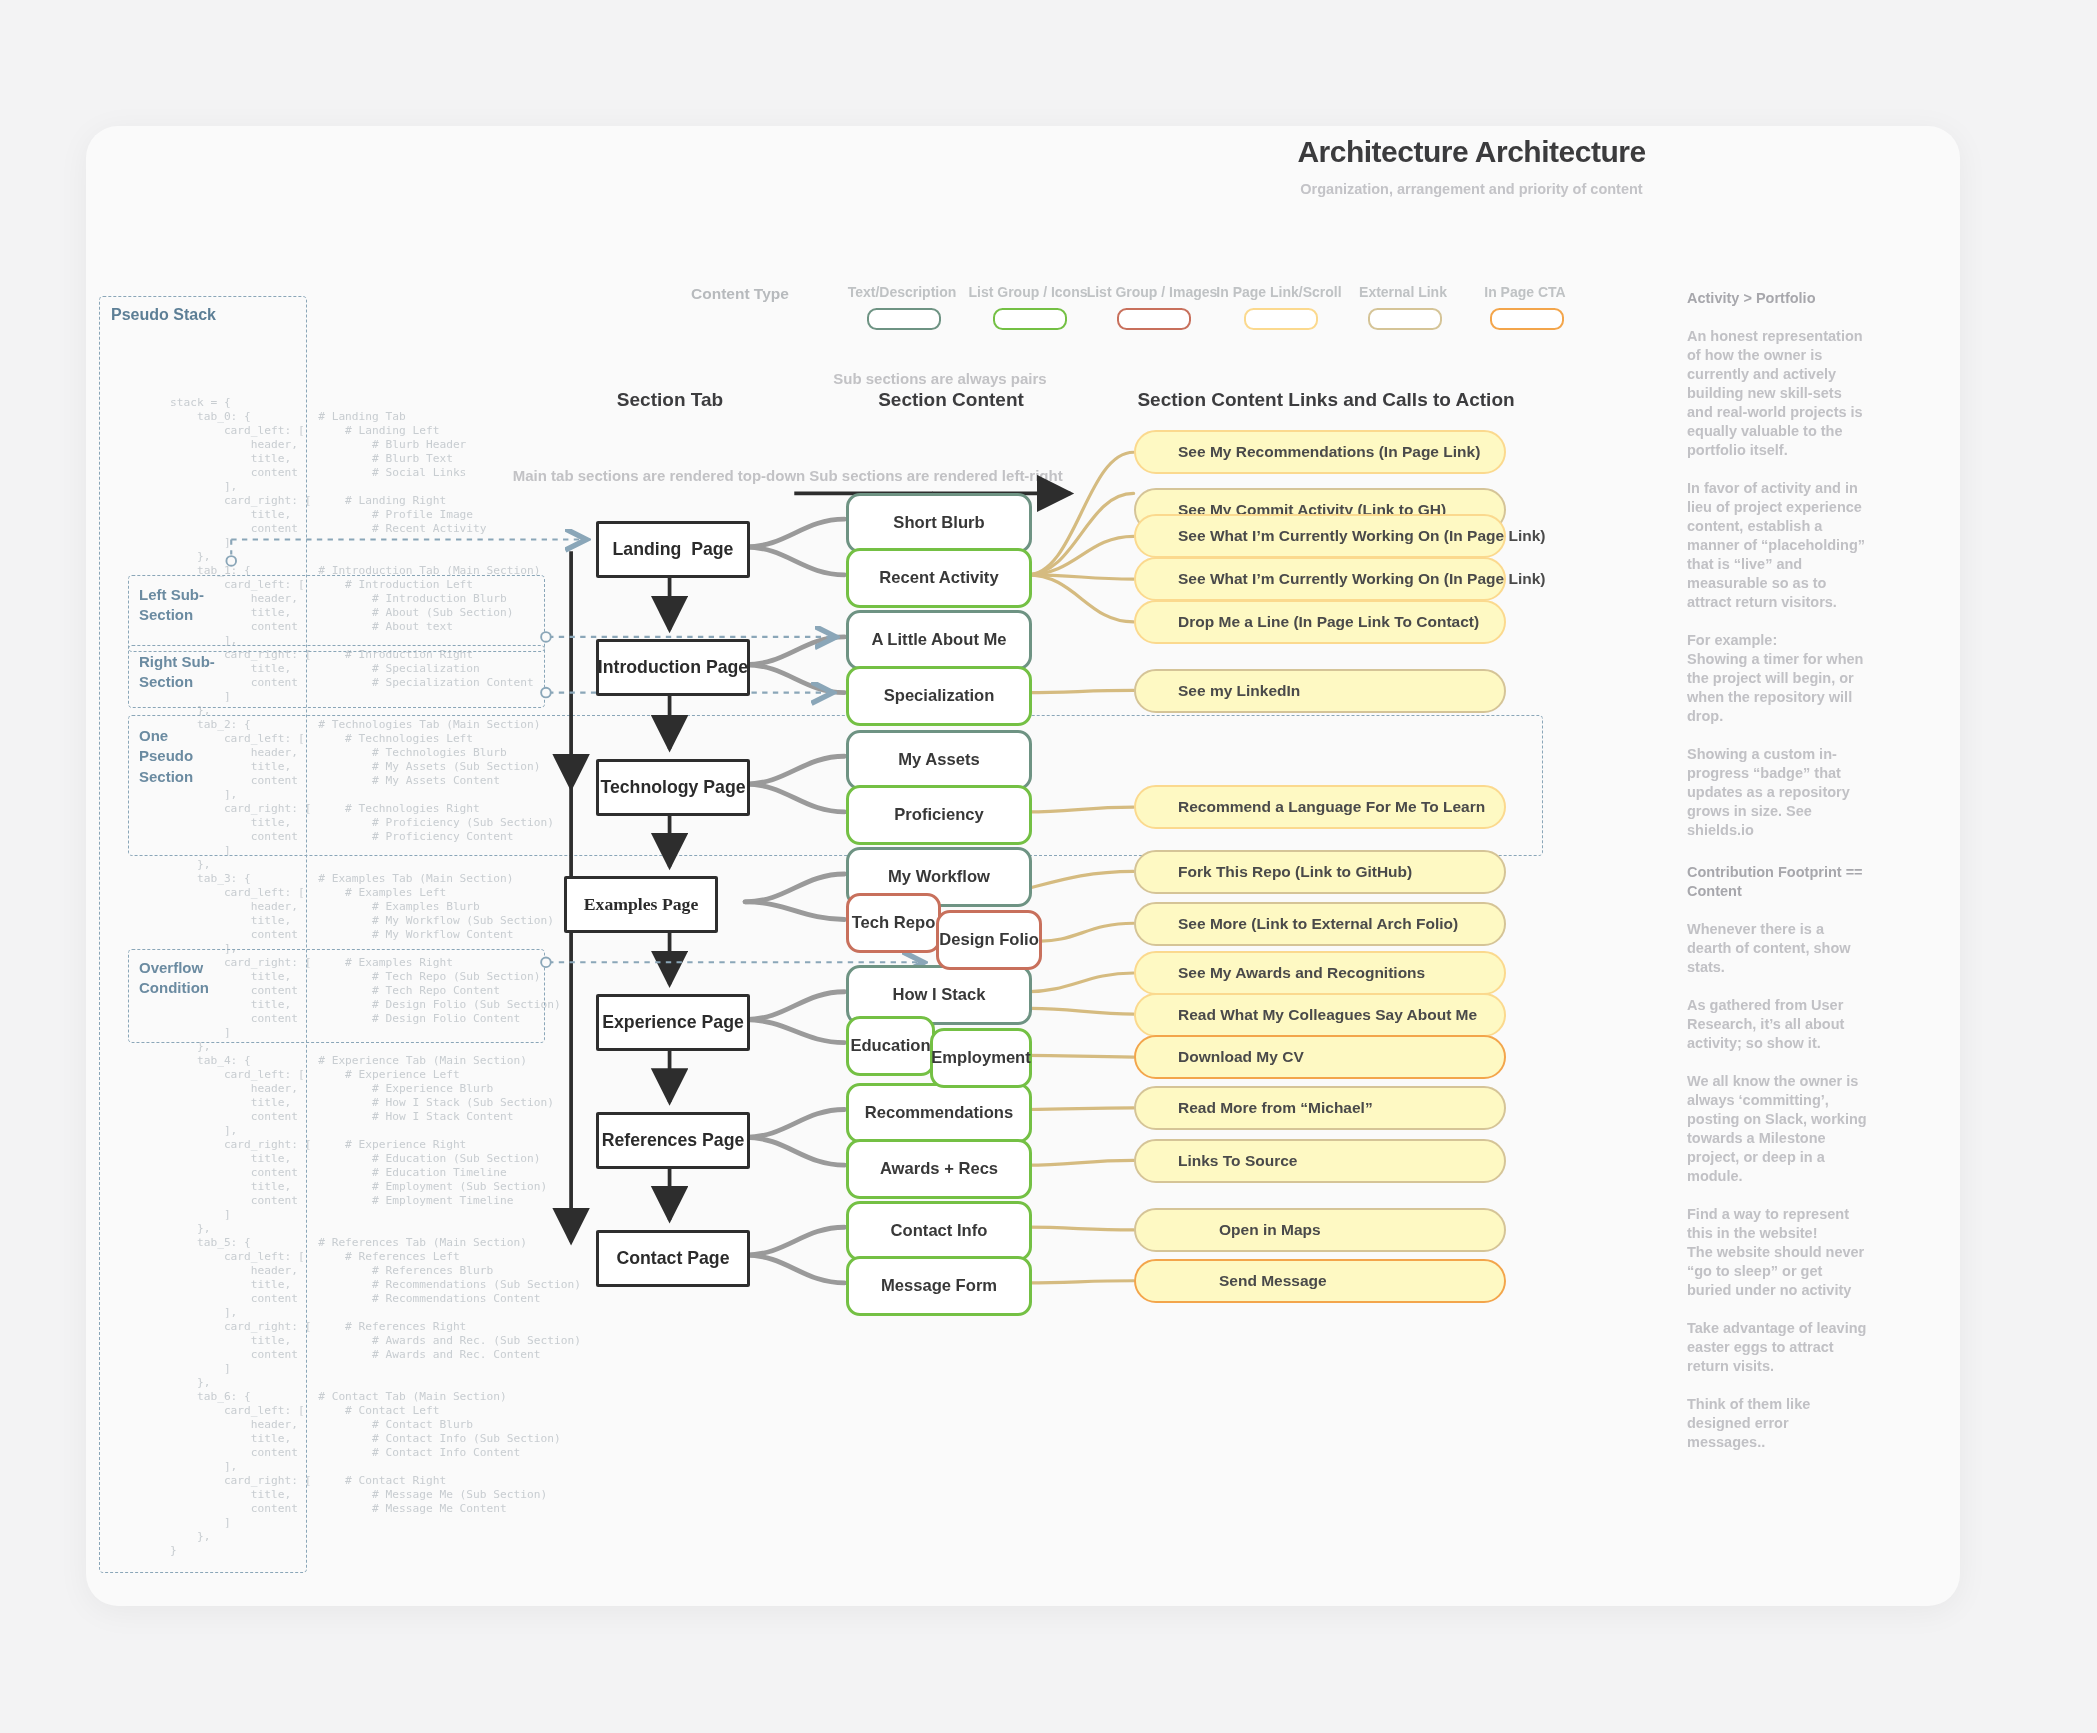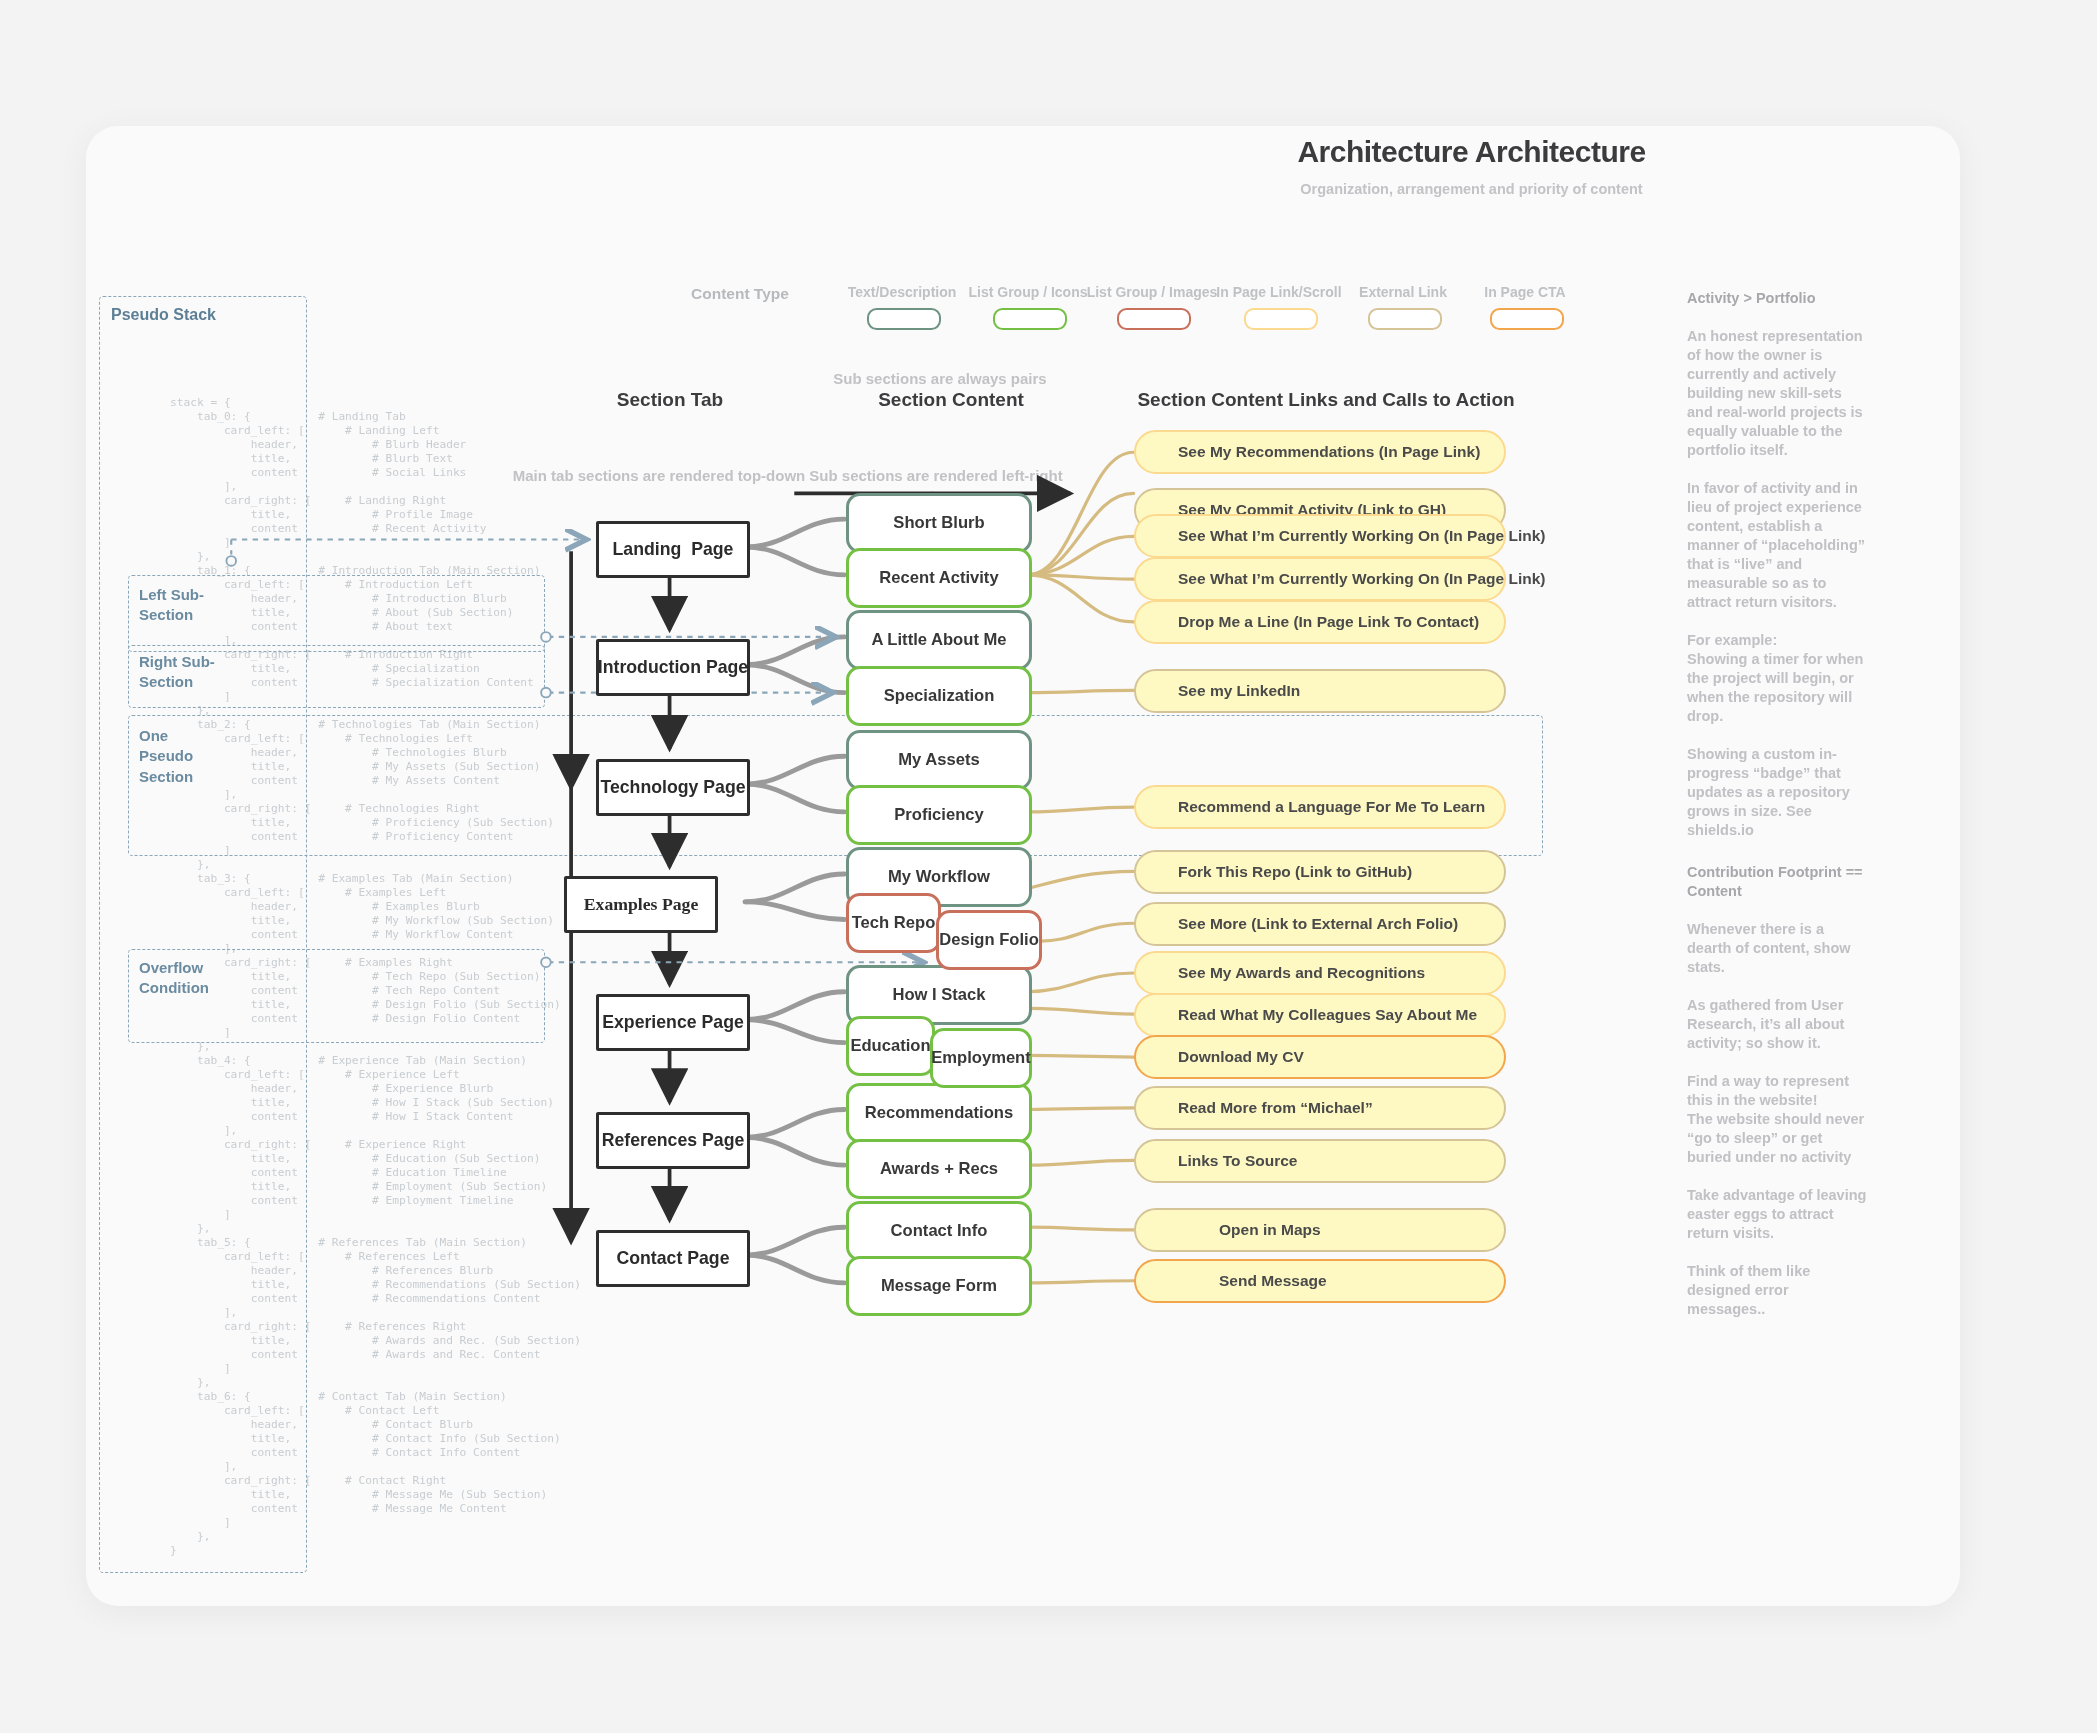--- a/index.html
+++ b/index.html
@@ -304,19 +304,20 @@
     <p>An honest representation of how the owner is currently and actively building new skill-sets and real-world projects is equally valuable to the portfolio itself.</p>
     <p>In favor of activity and in lieu of project experience content, establish a manner of “placeholding” that is “live” and measurable so as to attract return visitors.</p>
     <p>For example:
 Showing a timer for when the project will begin, or when the repository will drop.</p>
     <p>Showing a custom in-progress “badge” that updates as a repository grows in size. See shields.io</p>
   </div>
   <div class="abs note" style="top:863px;">
     <h4>Contribution Footprint == Content</h4>
     <p>Whenever there is a dearth of content, show stats.</p>
     <p>As gathered from User Research, it’s all about activity; so show it.</p>
+    <p>We all know the owner is always ‘committing’, posting on Slack, working towards a Milestone project, or deep in a module.</p>
     <p>Find a way to represent this in the website!
  The website should never “go to sleep” or get buried under no activity</p>
     <p>Take advantage of leaving easter eggs to attract return visits.</p>
     <p>Think of them like designed error messages..</p>
   </div>
 </div>
 
 
 </body></html>

